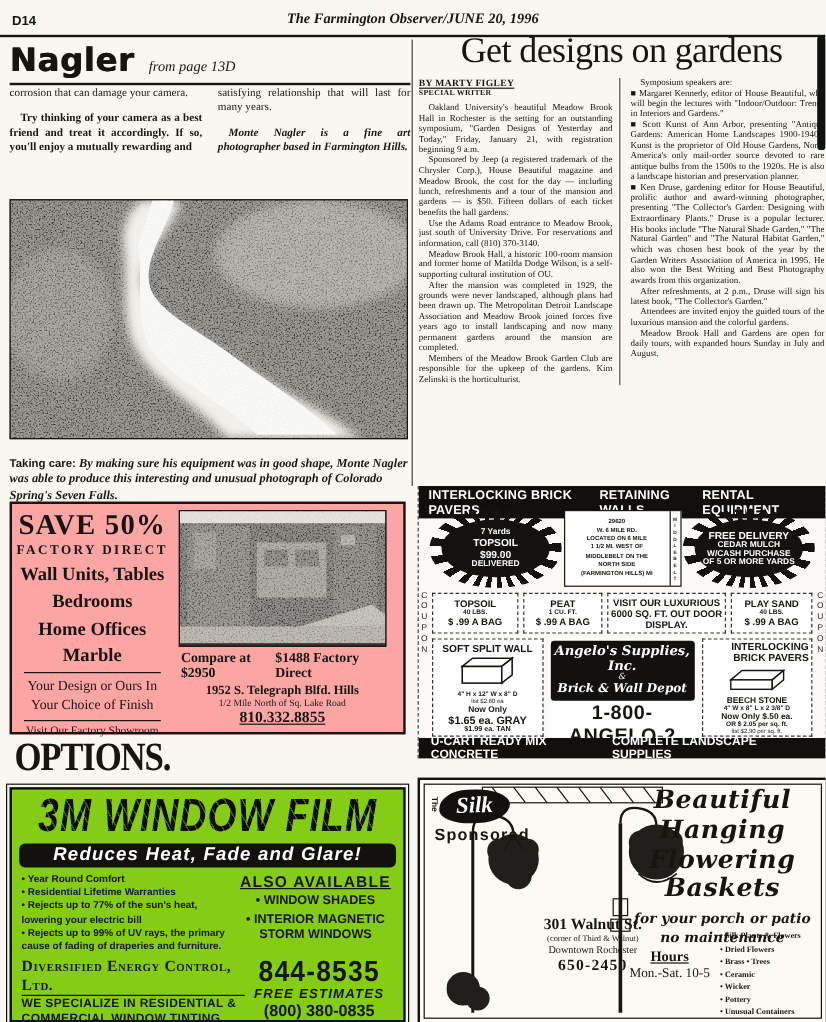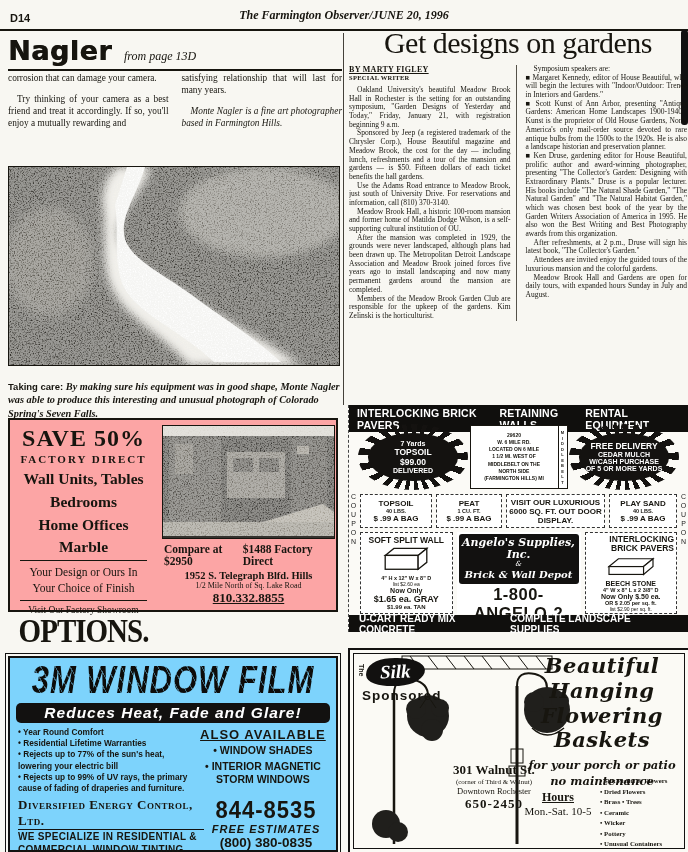--- a/index.html
+++ b/index.html
@@ -19,21 +19,21 @@
 
   
   .nag-head{position:absolute;left:8px;top:35px;width:334px;border-bottom:2px solid #17150f;padding-bottom:3px;}
   .nag-head h1{display:inline;margin:0;font:bold 27px "DejaVu Sans",sans-serif;letter-spacing:.5px;
     text-shadow:.6px 0 #17150f;}
   .nag-cont{font:italic 12px "Liberation Serif",serif;margin-left:8px;}
   .nag-cols{position:absolute;left:8px;top:72px;width:334px;display:flex;gap:13px;
     font-size:9.3px;line-height:1.3;text-align:justify;}
   .nag-cols .c{flex:1;}
   .nag-cols p{margin:0 0 9px 0;}
-  .nag-cols p.ind{text-indent:9px;}
+  .nag-cols p.ind{text-indent:9px;font-weight:bold;}
   .credit{font-style:italic;}
   .photo-frame{position:absolute;left:8px;top:166px;width:330px;height:198px;border:1px solid #17150f;background:#2e2d2a;}
   .photo-frame svg{display:block;}
   .caption{position:absolute;left:8px;top:370px;width:334px;font-size:10.3px;line-height:1.28;}
   .cap-lead{font-weight:bold;font-family:"Liberation Sans",sans-serif;font-size:9.5px;}
   .cap-body{font-style:italic;font-weight:bold;}
   .vdiv{position:absolute;left:343px;top:33px;width:1px;height:372px;background:#44413a;}
 
   
   .gar{position:absolute;left:349px;top:26px;width:338px;height:378px;overflow:hidden;}
@@ -50,21 +50,21 @@
   .opt{position:absolute;left:8px;top:418px;width:326px;height:190px;border:2px solid #17150f;
     background:#fca5a5;display:flex;}
   .opt-left{width:146px;text-align:center;padding:5px 2px 2px 2px;font-family:"Liberation Serif",serif;}
   .opt-save{font:bold 24px "Liberation Serif",serif;letter-spacing:1px;}
   .opt-fd{font:bold 11px "Liberation Serif",serif;letter-spacing:2px;margin-top:1px;}
   .opt-prod{font:bold 15.5px "Liberation Serif",serif;line-height:1.15;margin-top:5px;}
   .opt-rule{border:none;border-top:1.5px solid #17150f;margin:4px 8px;}
   .opt-design{font-size:11.5px;line-height:1.35;}
   .opt-show{font-size:9.5px;margin-top:1px;}
   .opt-brand{font:bold 29px "Liberation Serif",serif;letter-spacing:-1px;transform:scaleY(1.15);}
-  .opt-right{flex:1;padding:5px 1px 3px 5px;display:flex;flex-direction:column;}
+  .opt-right{flex:1;padding:5px 15px 3px 5px;display:flex;flex-direction:column;}
   .opt-photo{height:112px;border:1px solid #17150f;background:#34322e;}
   .opt-compare{display:flex;justify-content:space-between;font:bold 11.5px "Liberation Serif",serif;margin-top:4px;padding:0 2px;}
   .opt-addr{font:bold 10.5px "Liberation Serif",serif;text-align:center;margin-top:3px;}
   .opt-addr2{font-size:8px;text-align:center;}
   .opt-phone{font:bold 13px "Liberation Serif",serif;text-align:center;text-decoration:underline;}
 
   
   .ang{position:absolute;left:348px;top:405px;width:339px;height:227px;background:#fbfaf6;
     border-left:1px dashed #444;border-right:1px dashed #444;font-family:"Liberation Sans",sans-serif;}
   .ang-banner{height:27px;background:#100f0d;color:#fff;display:flex;align-items:center;
@@ -111,21 +111,21 @@
   .script-box .s3{font-size:10px;font-weight:bold;}
   .ang-phone{font:bold 16.5px "Liberation Sans",sans-serif;letter-spacing:.5px;margin-top:1px;}
   .pav-t{font:bold 8.5px "Liberation Sans",sans-serif;line-height:1.1;text-align:right;}
   .stone{font:bold 7px "Liberation Sans",sans-serif;}
   .ang-bottom{position:absolute;left:0;right:0;bottom:0;height:17px;background:#100f0d;color:#fff;
     display:flex;align-items:center;justify-content:space-between;padding:0 10px;
     font:bold 10px "Liberation Sans",sans-serif;}
 
   
   .film{position:absolute;left:8px;top:656px;width:326px;height:192px;border:2px solid #121110;
-    outline:1px solid #121110;outline-offset:2px;background:#7dd3fc;font-family:"Liberation Sans",sans-serif;}
+    outline:1px solid #121110;outline-offset:2px;background:#84cc16;font-family:"Liberation Sans",sans-serif;}
   .film-title{text-align:center;font:bold italic 31px "Liberation Sans",sans-serif;letter-spacing:1px;
     transform:scaleY(1.25);margin-top:4px;color:#0d0c0a;
     -webkit-mask-image:repeating-linear-gradient(55deg,#000 0 5px,rgba(0,0,0,.55) 5px 6px);}
   .film-bar{margin:5px 6px 0 6px;background:#121110;color:#fff;border-radius:5px;height:20px;
     display:flex;align-items:center;justify-content:center;font:bold italic 15.5px "Liberation Sans",sans-serif;letter-spacing:1px;}
   .film-cols{display:flex;margin:4px 8px 0 8px;}
   .film-bullets{width:58%;font:bold 8.3px "Liberation Sans",sans-serif;line-height:1.35;}
   .film-also{flex:1;text-align:center;}
   .film-also .at{font:bold 13px "Liberation Sans",sans-serif;text-decoration:underline;letter-spacing:1px;}
   .film-also .ai{font:bold 10.5px "Liberation Sans",sans-serif;line-height:1.3;margin-top:2px;}

